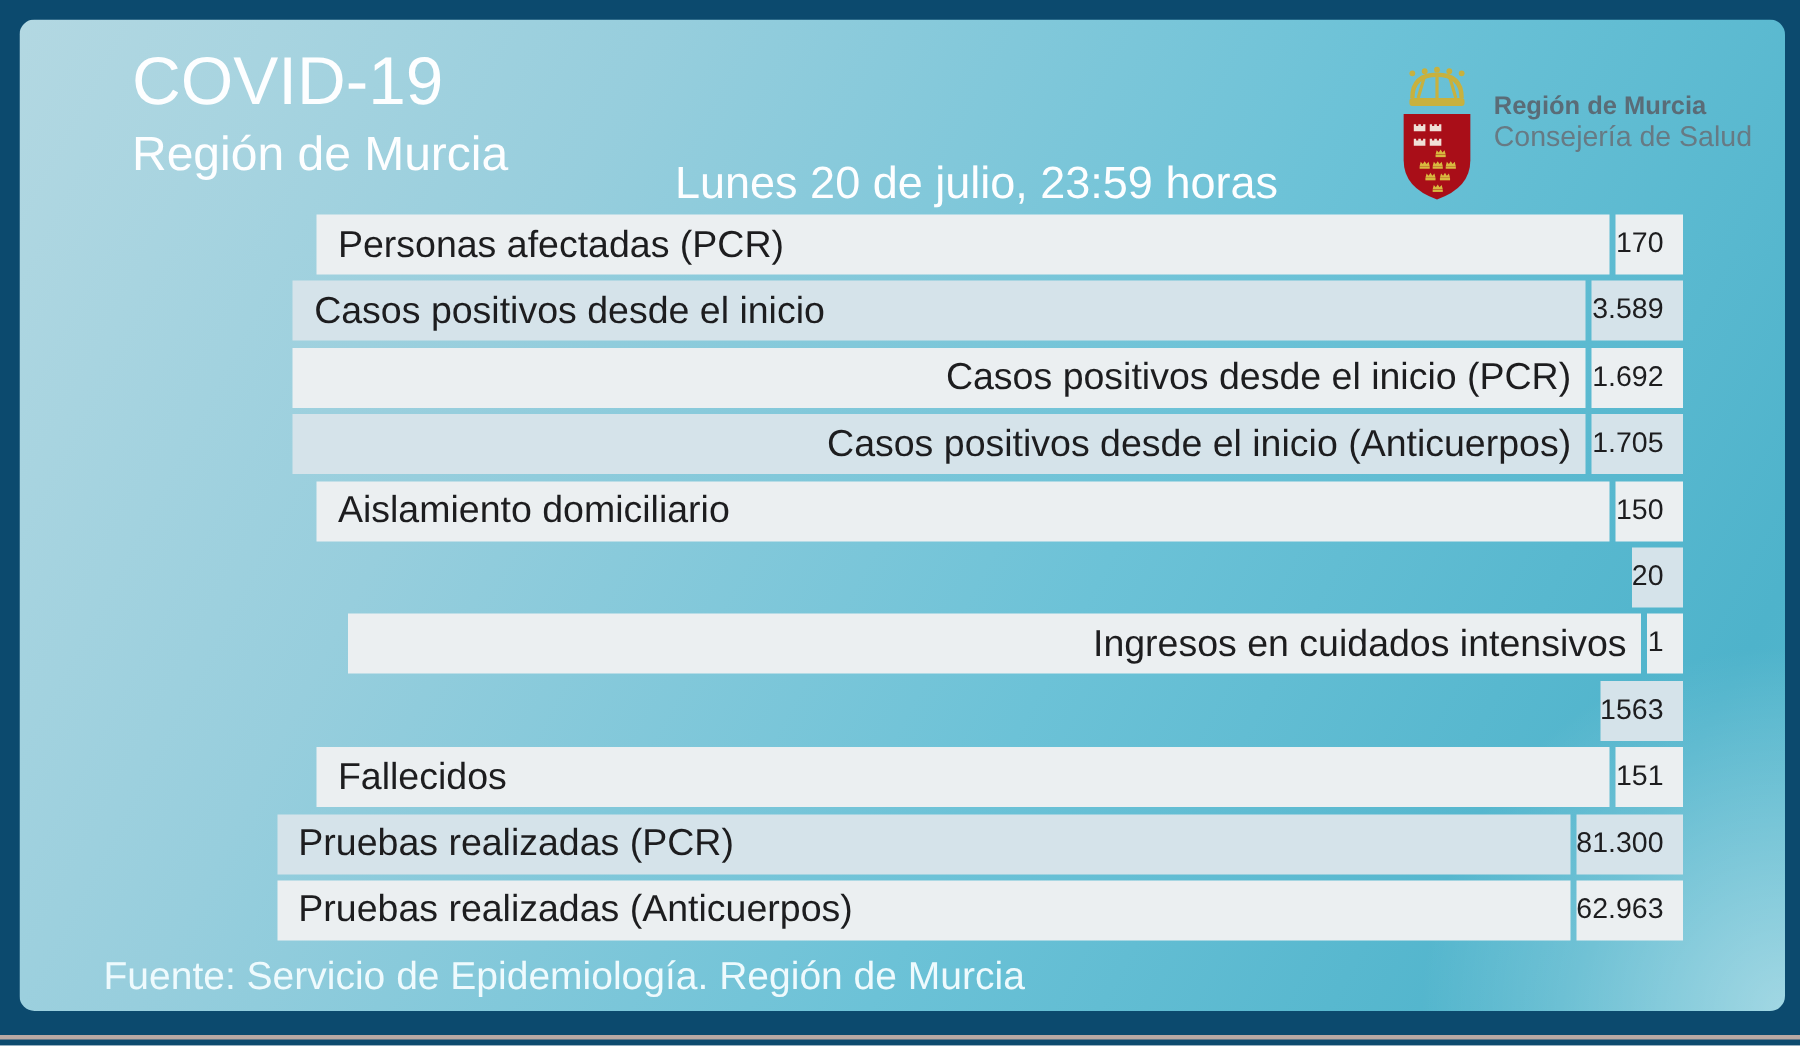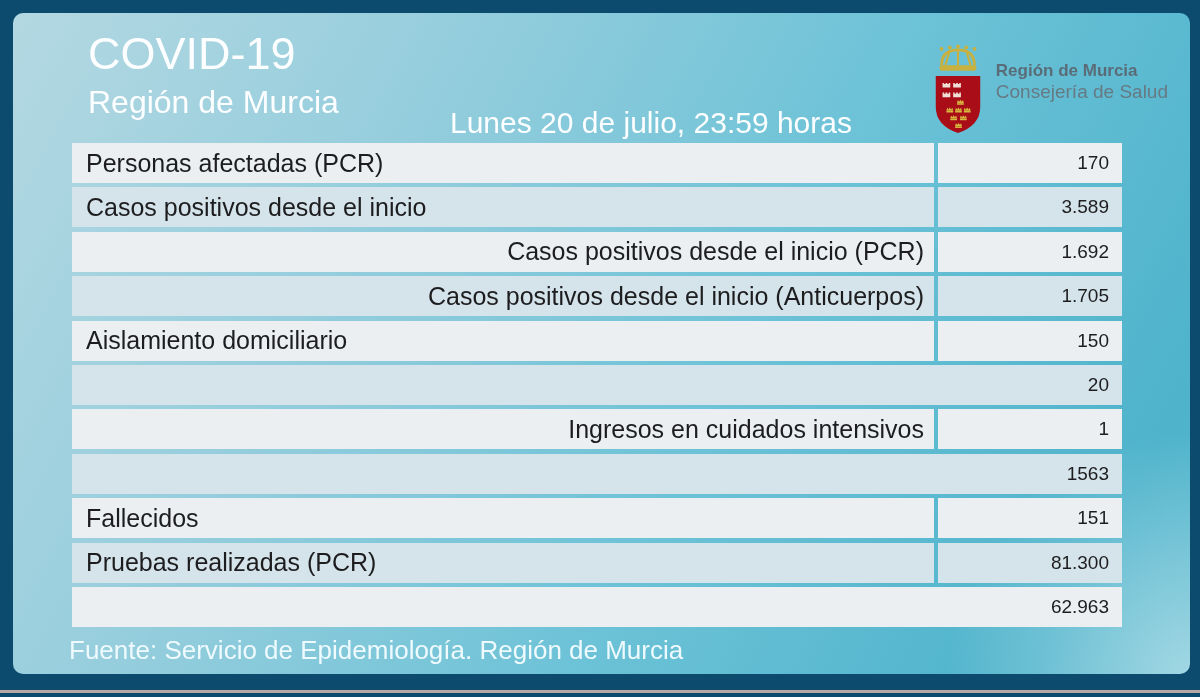--- a/index.html
+++ b/index.html
@@ -30,20 +30,21 @@
   .logo{position:absolute;right:22px;top:28px;display:flex;align-items:center;gap:9px;}
   .logo svg{display:block;}
   .logo-text{line-height:1.15;padding-bottom:14px;}
   .logo-org{font-size:17px;font-weight:700;color:#5a6c77;}
   .logo-dept{font-size:19px;font-weight:400;color:#677a84;}
   
   .table{
     position:absolute;left:59px;top:130px;width:1050px;
     display:flex;flex-direction:column;gap:4.4px;
     background:transparent;
+    align-items:flex-end;
   }
   .row{
     display:flex;height:40px;gap:4px;
   }
   .cell-label,.cell-value{
     display:flex;align-items:center;
     color:#1d1d1f;background:#ebeff1;
   }
   .cell-label{
     flex:0 0 862px;font-size:25px;padding-left:14px;box-sizing:border-box;
@@ -154,20 +155,21 @@
         </div>
         <div class="row">
           <div class="cell-label">Fallecidos</div>
           <div class="cell-value">151</div>
         </div>
         <div class="row">
           <div class="cell-label">Pruebas realizadas (PCR)</div>
           <div class="cell-value">81.300</div>
         </div>
         <div class="row">
+          <div class="cell-label">Pruebas realizadas (Anticuerpos)</div>
           <div class="cell-value">62.963</div>
         </div>
       </div>
 
     <div class="footer-source">Fuente: Servicio de Epidemiología. Región de Murcia</div>
   </div>
 
   <div class="bottom-accent"></div>
 </div>
 

